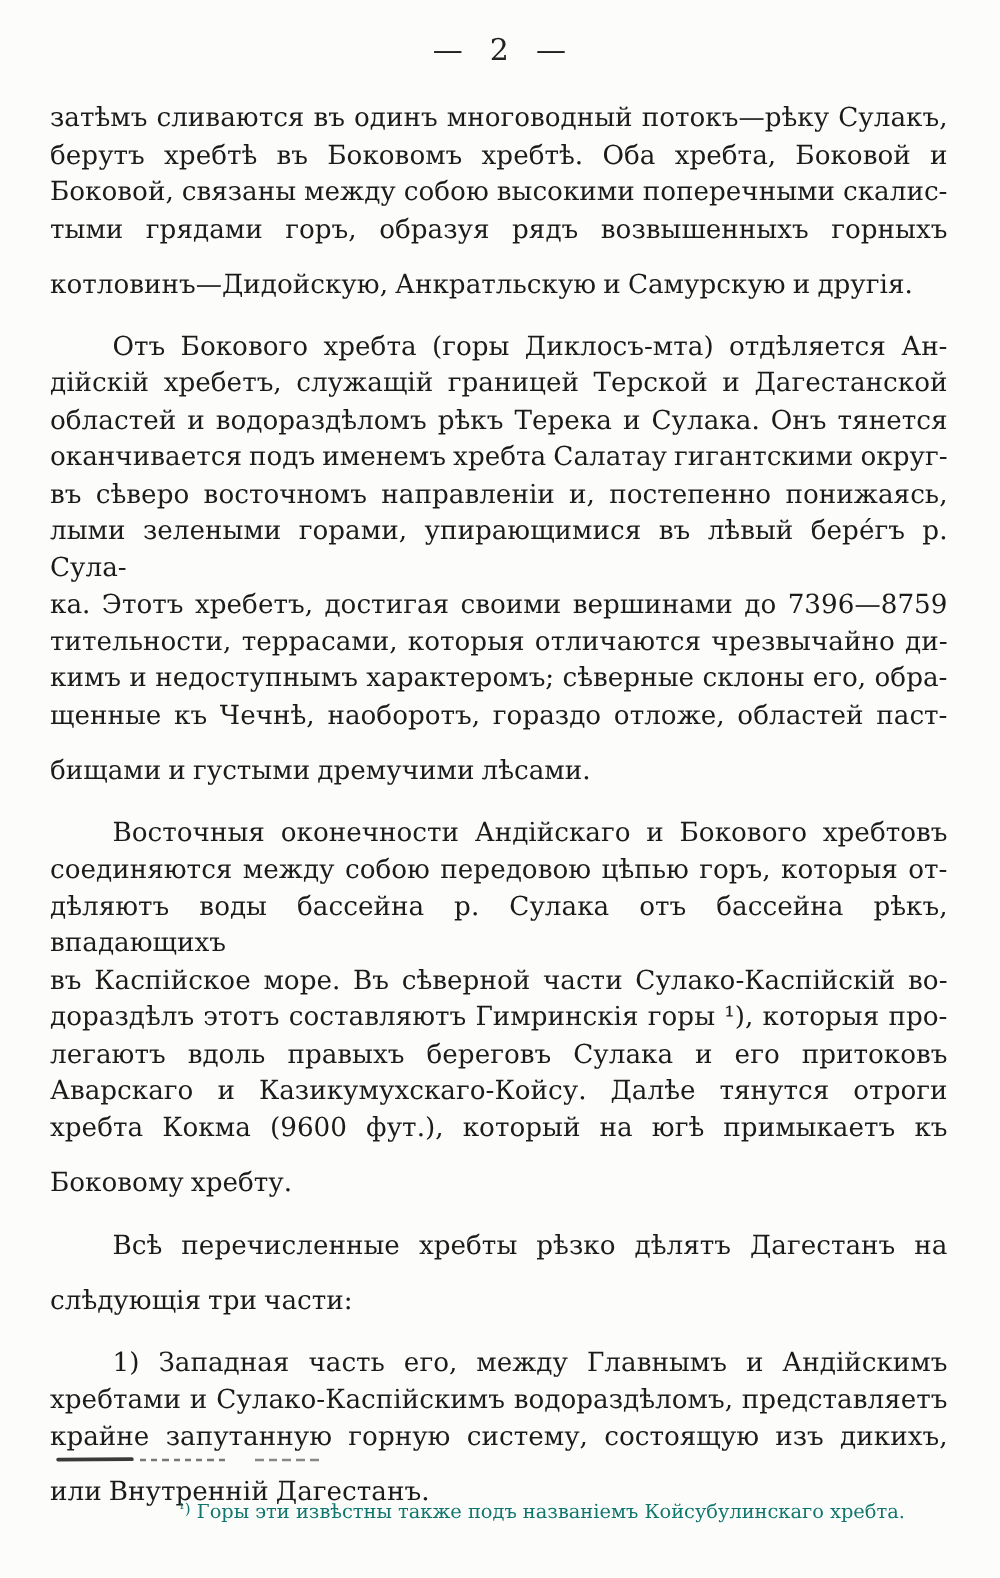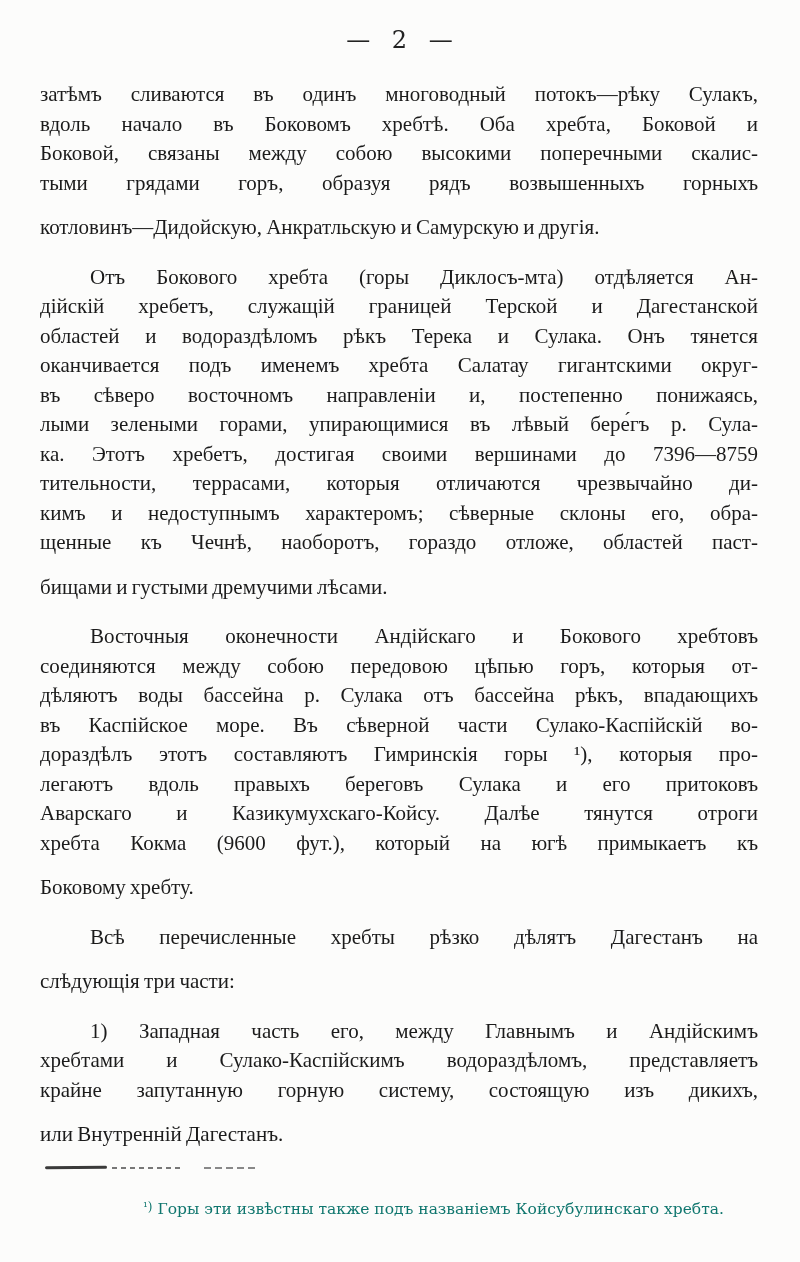--- a/index.html
+++ b/index.html
@@ -28,21 +28,21 @@
     color: #222;
   }
   .page-body {
     position: absolute;
     top: 80px;
     left: 40px;
     width: 718px;
     font-size: 21px;
     word-spacing: -1px;
   }
-  .para { margin: 0 0 20px 0; font-family: Liberation Serif, serif; }
+  .para { margin: 0 0 20px 0; }
   .tline {
     line-height: 29.5px;
     text-align: justify;
     text-align-last: justify;
   }
   .tline.plast { text-align-last: left; margin-top: 15px; }
   .tline.indent { text-indent: 50px; }
   .italic { font-style: italic; }
   .fn-rule-seg { position: absolute; }
   .fn-rule-a {
@@ -73,21 +73,21 @@
 <body>
 
 <div class="page">
 
   <div class="page-number">— 2 —</div>
 
   <div class="page-body">
 
   <div class="para">
         <div class="tline">затѣмъ сливаются въ одинъ многоводный потокъ—рѣку Сулакъ,</div>
-        <div class="tline">вдоль начало въ Боковомъ хребтѣ. Оба хребта, Боковой и</div>
+        <div class="tline">берутъ хребтѣ въ Боковомъ хребтѣ. Оба хребта, Боковой и</div>
         <div class="tline">Боковой, связаны между собою высокими поперечными скалис-</div>
         <div class="tline">тыми грядами горъ, образуя рядъ возвышенныхъ горныхъ</div>
         <div class="tline plast">котловинъ—Дидойскую, Анкратльскую и Самурскую и другія.</div>
       </div>
       <div class="para">
         <div class="tline indent">Отъ Бокового хребта (горы Диклосъ-мта) отдѣляется Ан-</div>
         <div class="tline">дійскій хребетъ, служащій границей Терской и Дагестанской</div>
         <div class="tline">областей и водораздѣломъ рѣкъ Терека и Сулака. Онъ тянется</div>
         <div class="tline">оканчивается подъ именемъ хребта Салатау гигантскими округ-</div>
         <div class="tline">въ сѣверо восточномъ направленіи и, постепенно понижаясь,</div>

